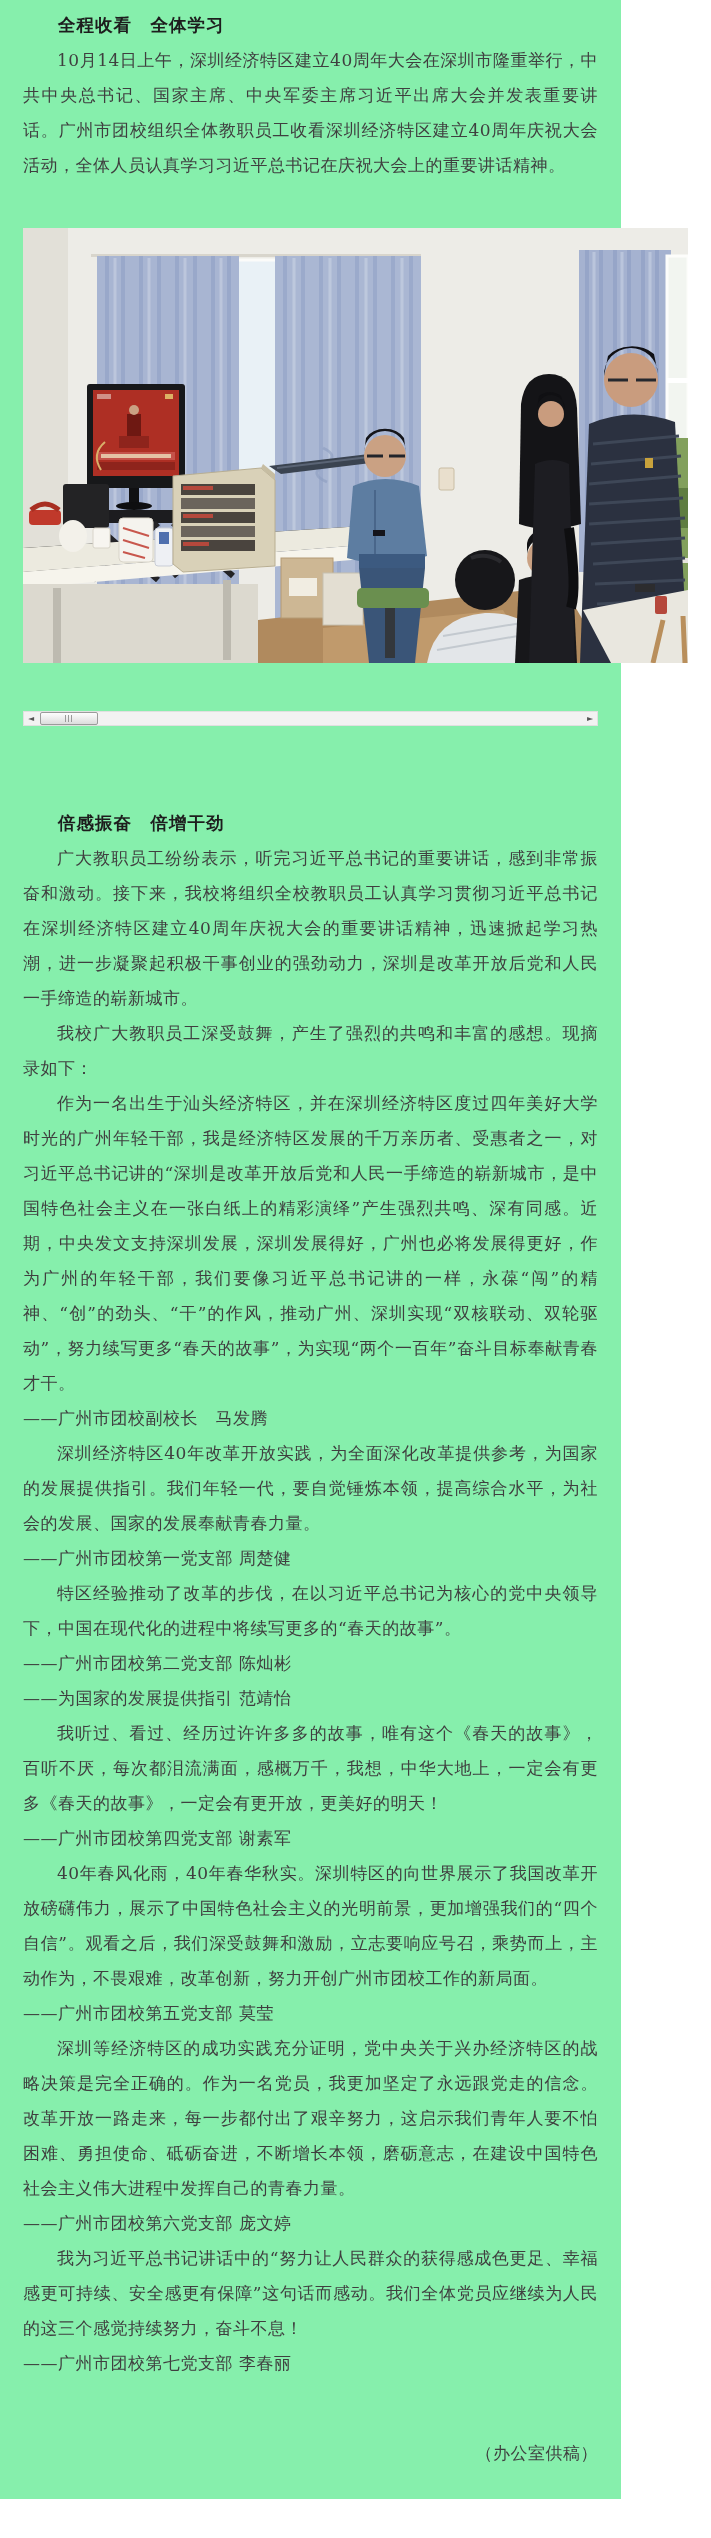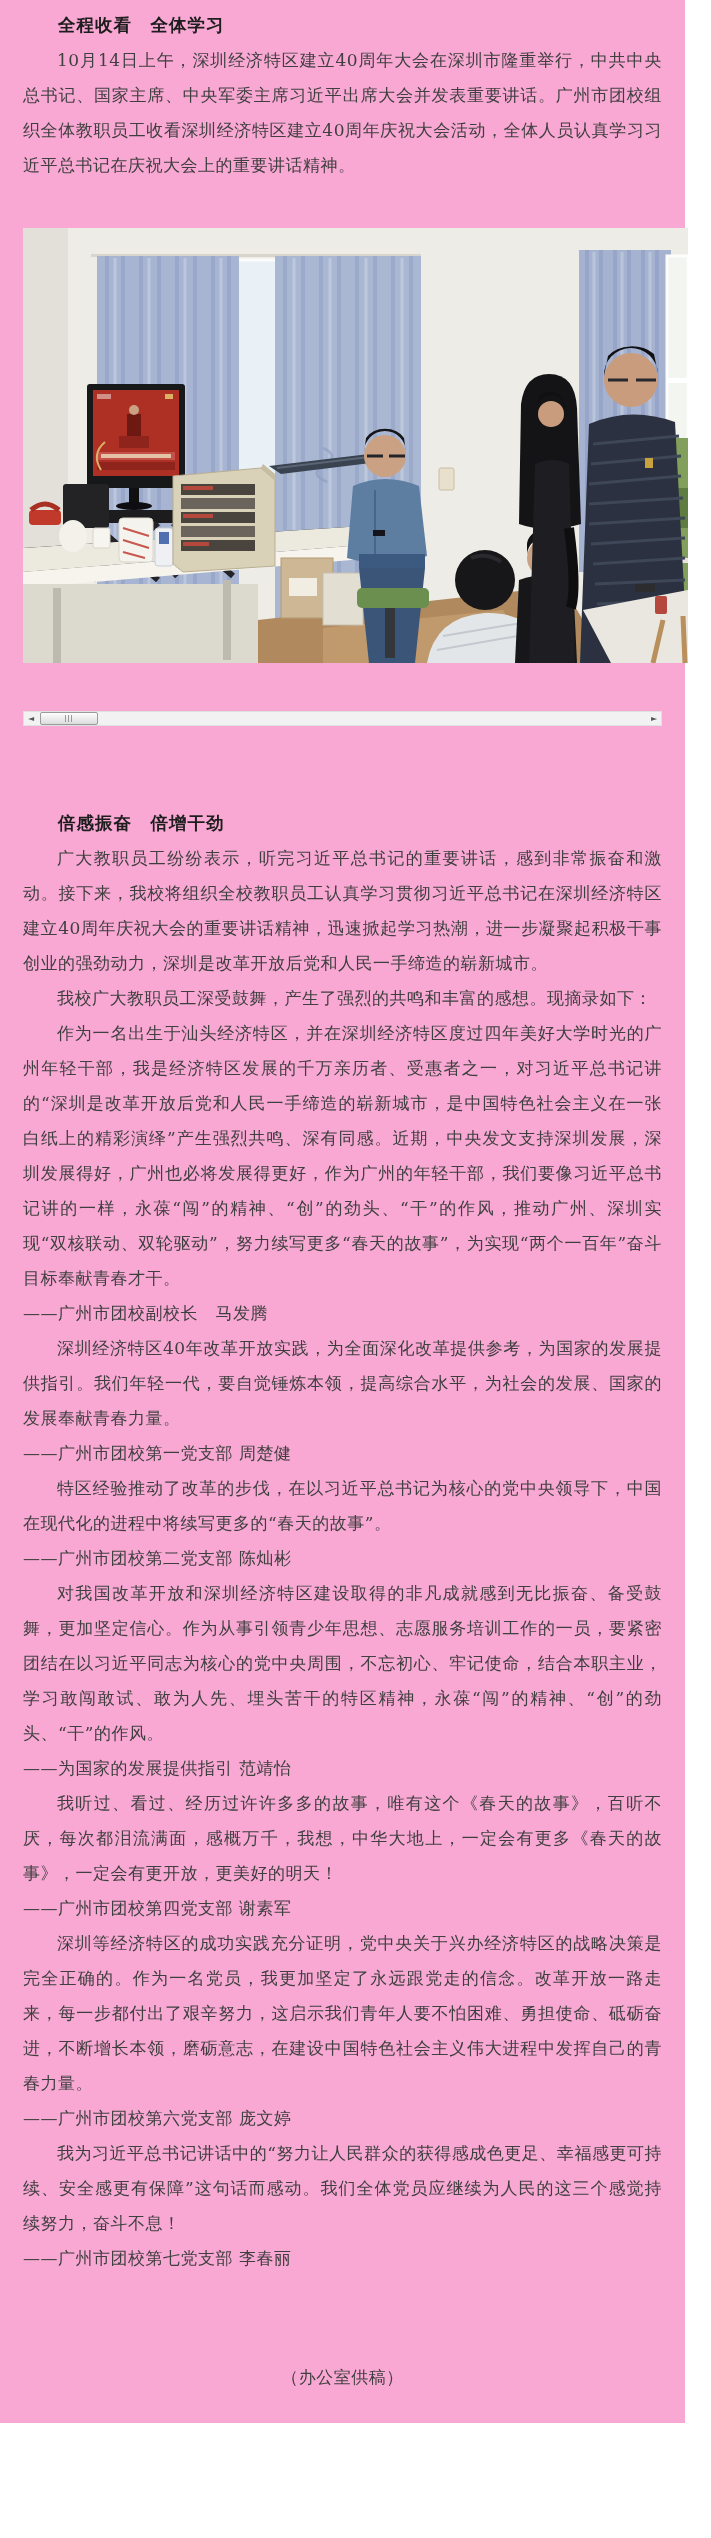--- a/index.html
+++ b/index.html
@@ -7,24 +7,24 @@
     padding: 0;
     background: #ffffff;
     width: 711px;
   }
   body {
     font-family: "DejaVu Serif", "Liberation Serif", serif;
     color: #3f3f3f;
     -webkit-font-smoothing: none;
   }
   .article {
-    width: 685px;
+    width: 621px;
     box-sizing: border-box;
     padding: 8px 23px 28px 23px;
-    background: #f9a8d4;
+    background: #86efac;
   }
   h2.sec-heading {
     font-family: "DejaVu Sans", "Liberation Sans", sans-serif;
     font-weight: bold;
     color: #1d1d1d;
     font-size: 17.5px;
     line-height: 35px;
     margin: 6px 0 0 0;
     text-indent: 2em;
     letter-spacing: 1px;
@@ -96,24 +96,24 @@
     align-items: center;
     justify-content: center;
   }
   .hscroll .grip {
     width: 8px;
     height: 7px;
     background: repeating-linear-gradient(
       to right, #9a9a9a 0 1px, transparent 1px 3px);
   }
   p.footer-note {
-    margin: 84px 0 0 0;
+    margin: 55px 0 0 0;
     font-size: 17px;
     line-height: 35px;
-    text-align: center;
+    text-align: right;
     letter-spacing: 0.5px;
   }
   .quote-block { margin: 0; }
 </style>
 </head>
 <body>
 
 <div class="article">
 
   <h2 class="sec-heading first">全程收看　全体学习</h2>
@@ -303,28 +303,31 @@
   </div>
   <div class="quote-block">
     <p class="par">深圳经济特区40年改革开放实践，为全面深化改革提供参考，为国家的发展提供指引。我们年轻一代，要自觉锤炼本领，提高综合水平，为社会的发展、国家的发展奉献青春力量。</p>
     <p class="attr">——广州市团校第一党支部 周楚健</p>
   </div>
   <div class="quote-block">
     <p class="par">特区经验推动了改革的步伐，在以习近平总书记为核心的党中央领导下，中国在现代化的进程中将续写更多的“春天的故事”。</p>
     <p class="attr">——广州市团校第二党支部 陈灿彬</p>
   </div>
   <div class="quote-block">
-    <p class="par">对我国改革开放和深圳经济特区建设取得的非凡成就感到无比振奋、备受鼓舞，更加坚定信心。作为从事引领青少年思想、志愿服务培训工作的一员，要紧密团结在以习近平同志为核心的党中央周围，不忘初心、牢记使命，结合本职主业，学习敢闯敢试、敢为人先、埋头苦干的特区精神，永葆“闯”的精神、“创”的劲头、“干”的作风。</p>
     <p class="attr">——为国家的发展提供指引 范靖怡</p>
   </div>
   <div class="quote-block">
     <p class="par">我听过、看过、经历过许许多多的故事，唯有这个《春天的故事》，百听不厌，每次都泪流满面，感概万千，我想，中华大地上，一定会有更多《春天的故事》，一定会有更开放，更美好的明天！</p>
     <p class="attr">——广州市团校第四党支部 谢素军</p>
   </div>
   <div class="quote-block">
+    <p class="par">40年春风化雨，40年春华秋实。深圳特区的向世界展示了我国改革开放磅礴伟力，展示了中国特色社会主义的光明前景，更加增强我们的“四个自信”。观看之后，我们深受鼓舞和激励，立志要响应号召，乘势而上，主动作为，不畏艰难，改革创新，努力开创广州市团校工作的新局面。</p>
+    <p class="attr">——广州市团校第五党支部 莫莹</p>
+  </div>
+  <div class="quote-block">
     <p class="par">深圳等经济特区的成功实践充分证明，党中央关于兴办经济特区的战略决策是完全正确的。作为一名党员，我更加坚定了永远跟党走的信念。改革开放一路走来，每一步都付出了艰辛努力，这启示我们青年人要不怕困难、勇担使命、砥砺奋进，不断增长本领，磨砺意志，在建设中国特色社会主义伟大进程中发挥自己的青春力量。</p>
     <p class="attr">——广州市团校第六党支部 庞文婷</p>
   </div>
   <div class="quote-block">
     <p class="par">我为习近平总书记讲话中的“努力让人民群众的获得感成色更足、幸福感更可持续、安全感更有保障”这句话而感动。我们全体党员应继续为人民的这三个感觉持续努力，奋斗不息！</p>
     <p class="attr">——广州市团校第七党支部 李春丽</p>
   </div>
 
   <p class="footer-note">（办公室供稿）</p>
 

